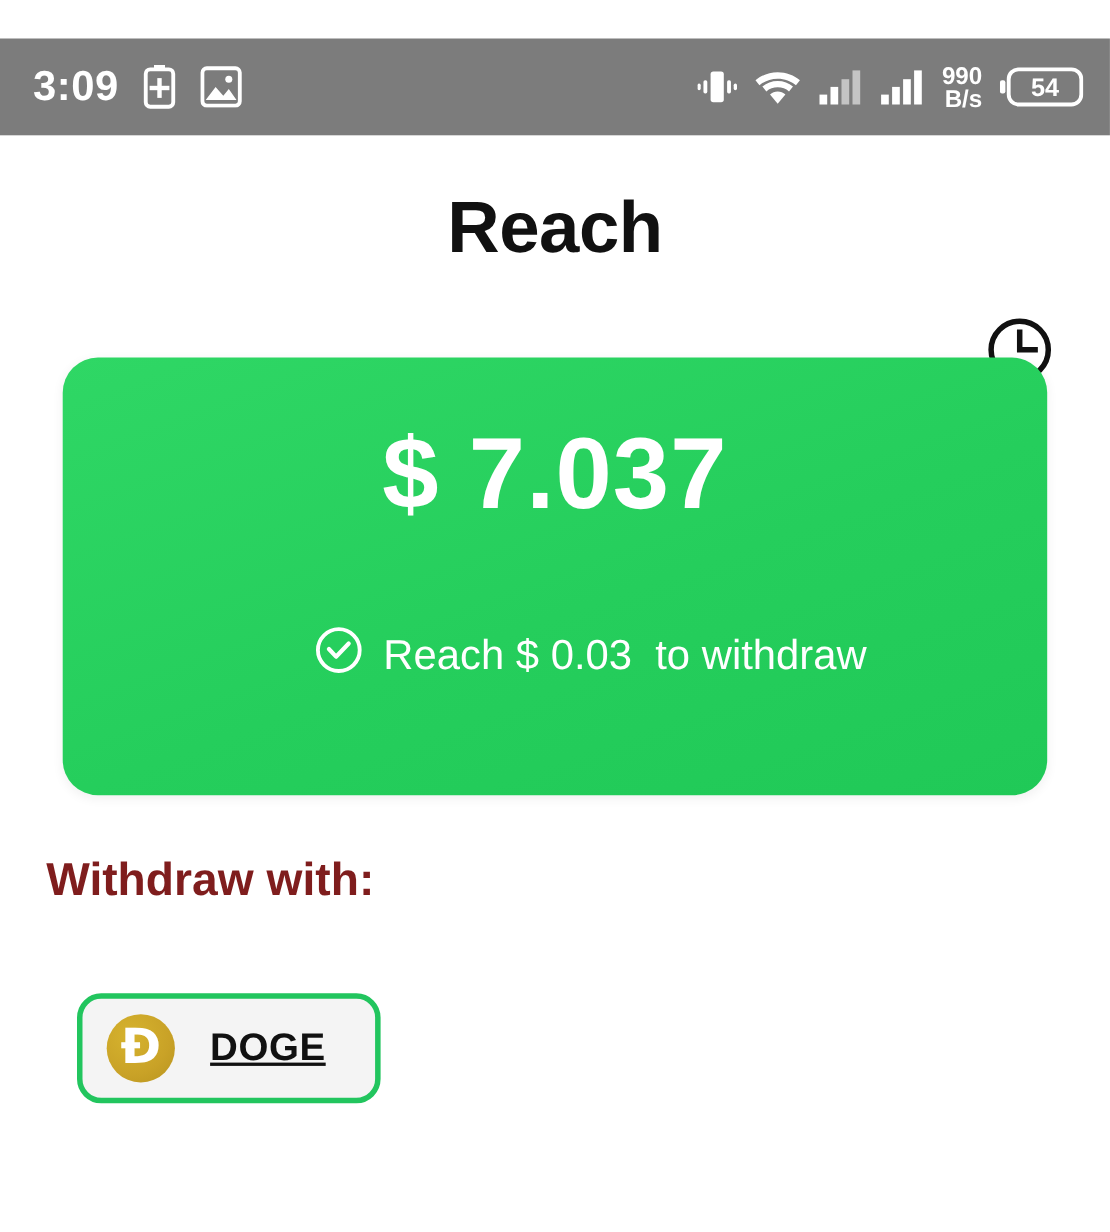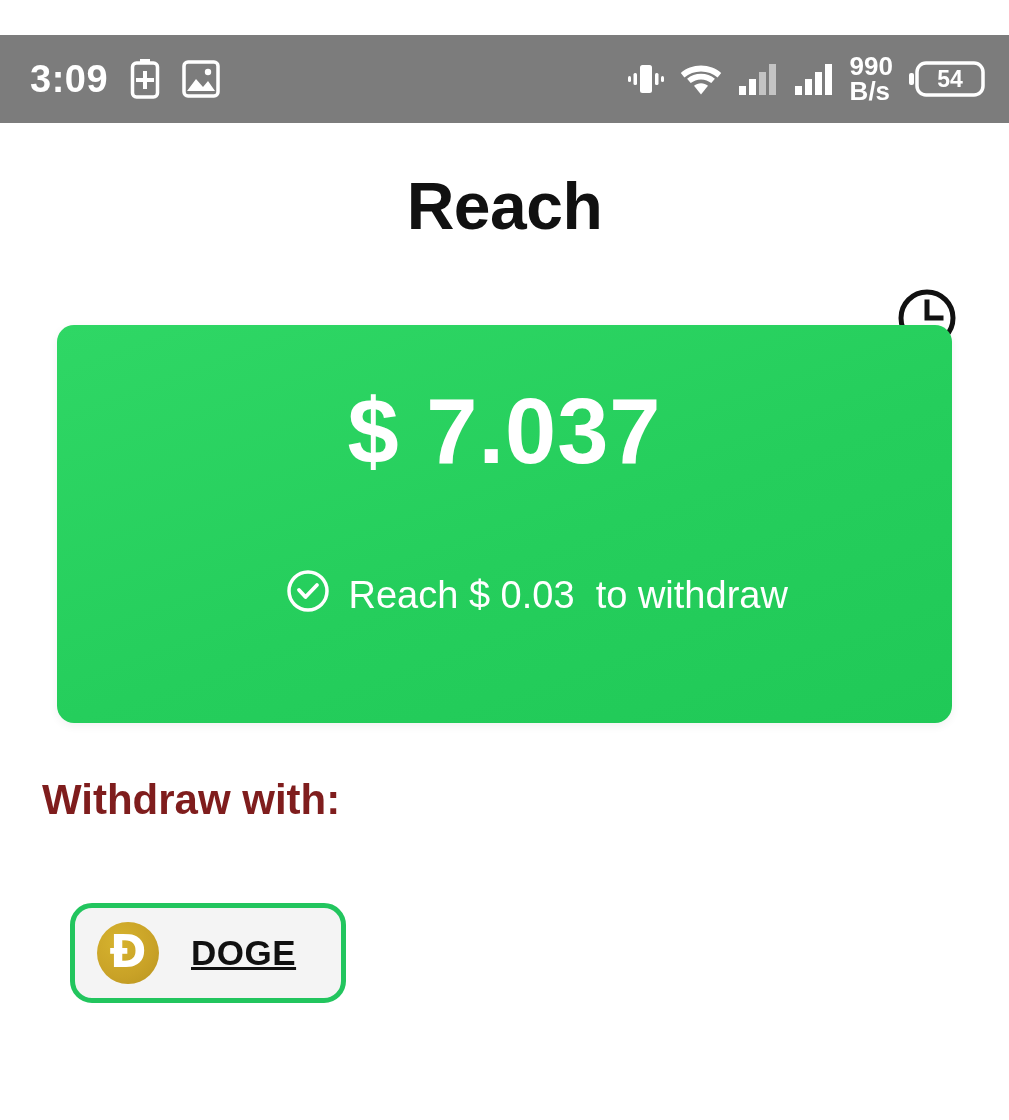--- a/index.html
+++ b/index.html
@@ -22,22 +22,22 @@
   }
   .sb-left{ display:flex; align-items:center; gap:22px; }
   .sb-right{ display:flex; align-items:center; gap:16px; }
   .sb-time{
     color:#ffffff; font-size:38px; font-weight:bold;
     letter-spacing:0.5px; line-height:1;
     font-family:"Liberation Sans", sans-serif;
   }
   .sb-icon{ display:flex; align-items:center; justify-content:center; }
   .netspeed{
-    color:#ffffff; font-size:26px; font-weight:bold;
-    line-height:0.96; text-align:left;
+    color:#ffffff; font-size:22px; font-weight:bold;
+    line-height:0.96; text-align:right;
     font-family:"Liberation Sans", sans-serif;
   }
 
   
   .header{
     position:absolute; top:88px; left:0;
     width:1009px; height:236px;
   }
   .page-title{
     position:absolute; left:0; top:0; width:1009px;
@@ -49,21 +49,21 @@
     position:absolute; right:48px; top:198px;
     width:68px; height:68px;
     display:flex; align-items:center; justify-content:center;
     cursor:pointer;
   }
 
   
   .balance-card{
     position:absolute; left:57px; top:325px;
     width:895px; height:398px;
-    border-radius:17px;
+    border-radius:32px;
     background:linear-gradient(160deg,#2fd765 0%,#25ce5c 55%,#20c957 100%);
     box-shadow:0 3px 10px rgba(0,0,0,0.06);
     display:flex; flex-direction:column; align-items:center;
   }
   .balance-amount{
     margin-top:60px;
     font-size:92px; font-weight:bold; color:#ffffff;
     letter-spacing:1px; line-height:1;
     white-space:nowrap;
   }

